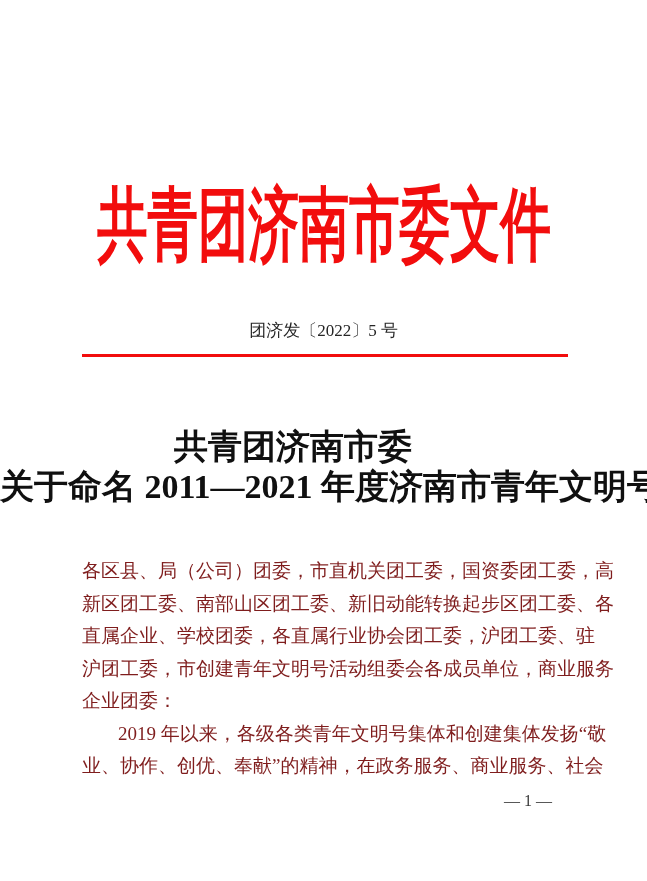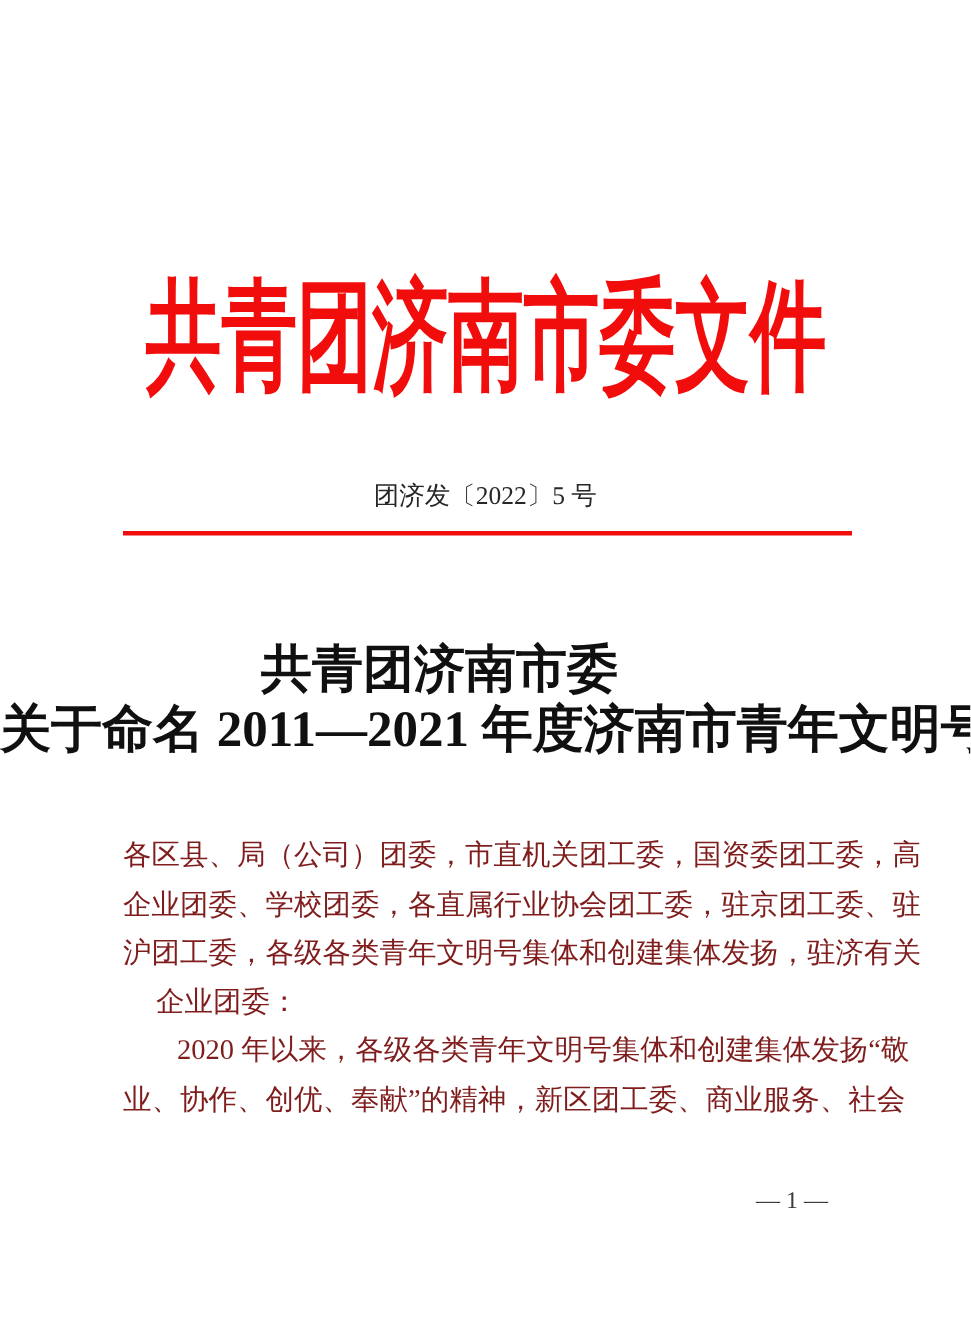--- a/index.html
+++ b/index.html
@@ -85,21 +85,20 @@
   .doc-body .body-line {
     height: 32.5px;
     line-height: 32.5px;
     white-space: nowrap;
     text-align: justify;
     text-align-last: justify;
   }
   .doc-body .body-line.short {
     text-align: left;
     text-align-last: left;
-    margin-left: 22px;
   }
   .doc-body .body-line.indent {
     padding-left: 36px;
   }
   
   .page-number {
     position: absolute;
     top: 791px;
     right: 95px;
     font-size: 16px;
@@ -121,22 +120,23 @@
 
   <div class="red-rule"></div>
 
   <div class="doc-title">
     <div class="title-line">共青团济南市委</div>
     <div class="title-line">关于命名 2011—2021 年度济南市青年文明号</div>
   </div>
 
   <div class="doc-body">
     <div class="body-line">各区县、局（公司）团委，市直机关团工委，国资委团工委，高</div>
-    <div class="body-line">企业团委、学校团委，各直属行业协会团工委，驻京团工委、驻</div>
-    <div class="body-line">沪团工委，各级各类青年文明号集体和创建集体发扬，驻济有关</div>
+    <div class="body-line">新区团工委、南部山区团工委、新旧动能转换起步区团工委、各</div>
+    <div class="body-line">直属企业、学校团委，各直属行业协会团工委，沪团工委、驻</div>
+    <div class="body-line">沪团工委，市创建青年文明号活动组委会各成员单位，商业服务</div>
     <div class="body-line short">企业团委：</div>
-    <div class="body-line indent">2020 年以来，各级各类青年文明号集体和创建集体发扬“敬</div>
-    <div class="body-line">业、协作、创优、奉献”的精神，新区团工委、商业服务、社会</div>
+    <div class="body-line indent">2019 年以来，各级各类青年文明号集体和创建集体发扬“敬</div>
+    <div class="body-line">业、协作、创优、奉献”的精神，在政务服务、商业服务、社会</div>
   </div>
 
   <div class="page-number">— 1 —</div>
 
 </div>
 
 </body></html>

